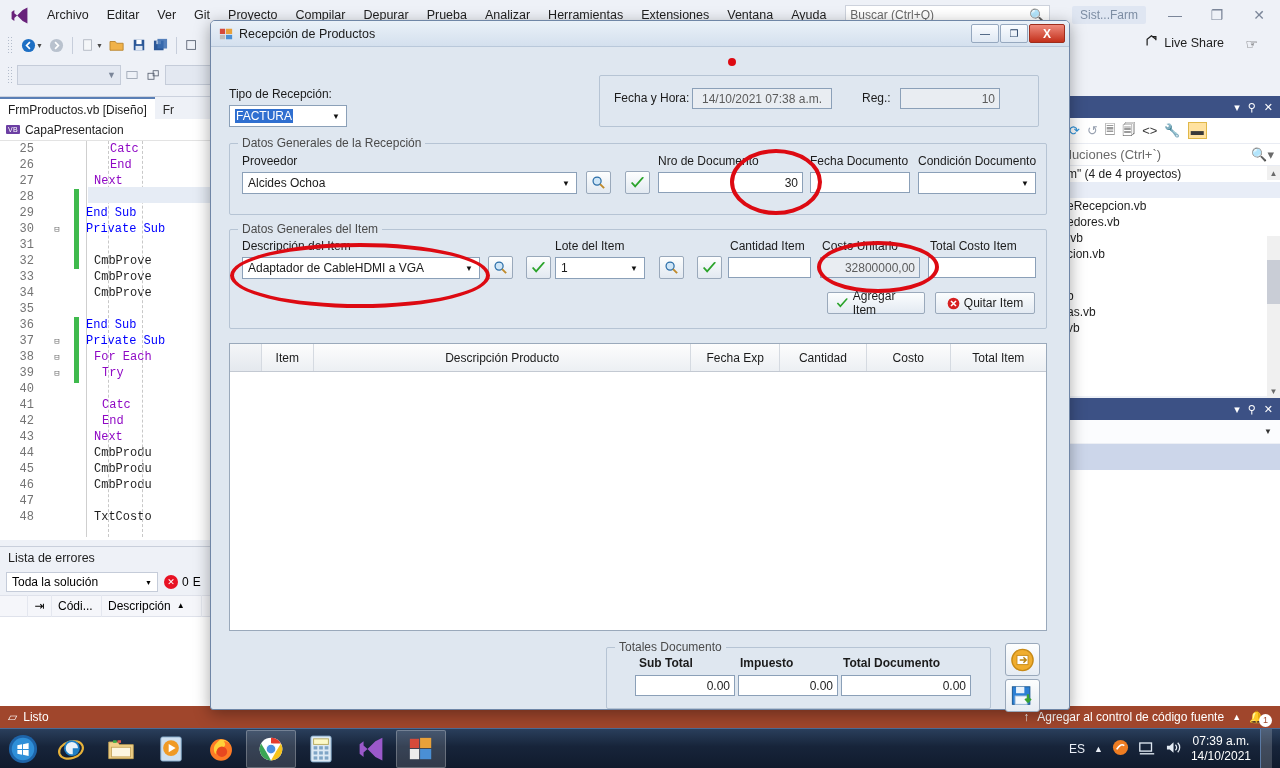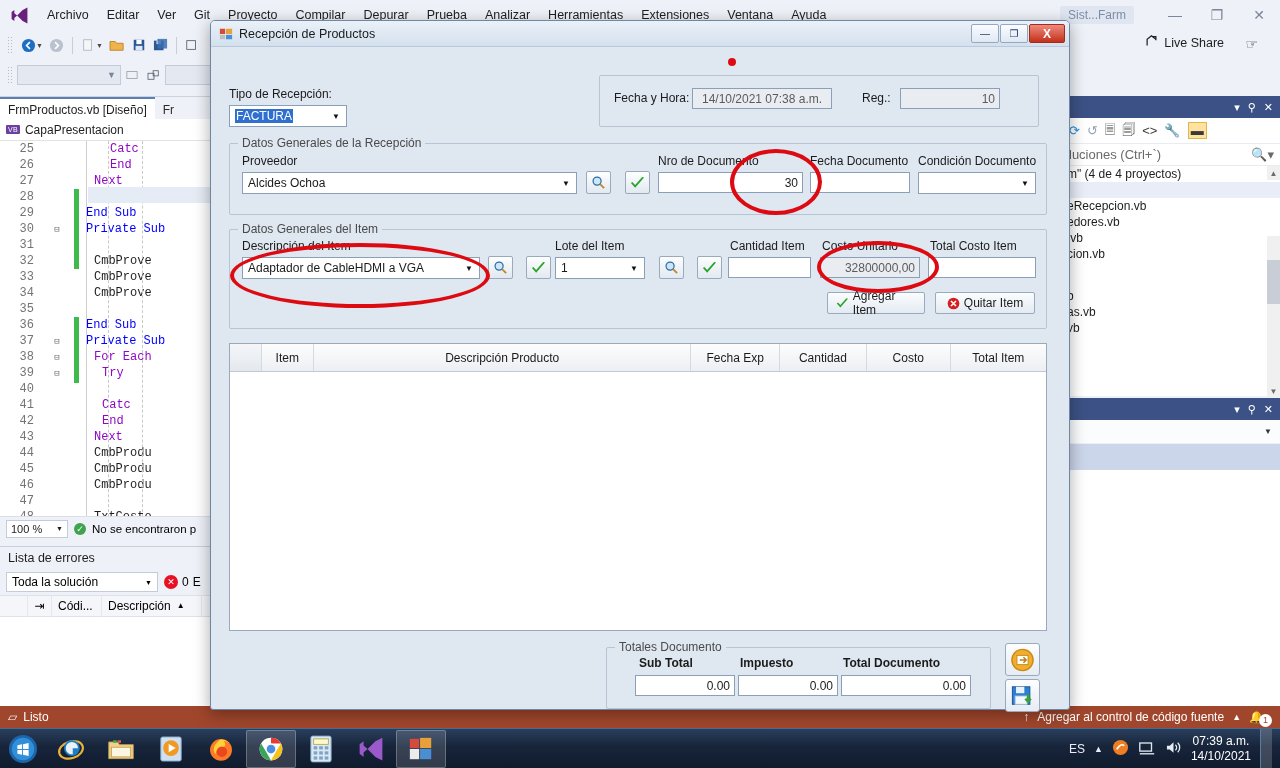--- a/index.html
+++ b/index.html
@@ -36,21 +36,21 @@
     display:flex; align-items:center; padding: 0 4px;
     font-size: 12px; color: #6a6a6a; position: relative;
   }
   .vs-search .q { flex:1; }
   .vs-search .magn { color:#444; font-size: 13px; }
   .vs-winctl {
     position:absolute; right: 0; top: 0; height: 30px; display:flex; align-items:center;
   }
   .vs-proj-badge {
     font-size: 12px; color: #7d8da3; padding: 2px 8px; background: #dfe6f2; border-radius:2px;
-    margin-right: 20px;
+    margin-right: 8px;
   }
   .vs-wbtn { width: 42px; height: 30px; display:flex; align-items:center; justify-content:center;
     color:#7b8699; font-size:14px; }
 
   .vs-toolbar {
     position:absolute; left:0; top:30px; width:1280px; height:30px;
     background:#eef1f7; display:flex; align-items:center; padding-left:4px;
   }
   .grip { width:7px; height:18px; margin: 0 3px;
     background-image: radial-gradient(#b3bccb 35%, transparent 36%);
@@ -271,20 +271,24 @@
       <div class="vs-menu-item">Git</div>
       <div class="vs-menu-item">Proyecto</div>
       <div class="vs-menu-item">Compilar</div>
       <div class="vs-menu-item">Depurar</div>
       <div class="vs-menu-item">Prueba</div>
       <div class="vs-menu-item">Analizar</div>
       <div class="vs-menu-item">Herramientas</div>
       <div class="vs-menu-item">Extensiones</div>
       <div class="vs-menu-item">Ventana</div>
       <div class="vs-menu-item">Ayuda</div>
+      <div class="vs-search">
+        <span class="q">Buscar (Ctrl+Q)</span>
+        <span class="magn">🔍</span>
+      </div>
       <div class="vs-winctl">
         <div class="vs-proj-badge">Sist...Farm</div>
         <div class="vs-wbtn">—</div>
         <div class="vs-wbtn">❐</div>
         <div class="vs-wbtn">✕</div>
       </div>
     </div>
 
     <div class="vs-toolbar">
       <div class="grip"></div>
@@ -520,28 +524,20 @@
               <span class="fold"></span>
               <span class="code-txt id" style="margin-left: 0px;"></span>
             </div>
             <div class="code-row">
               <span class="ln">48</span>
               <span class="glyph-col"></span>
               <span class="fold"></span>
               <span class="code-txt id" style="margin-left: 30px;">TxtCosto</span>
             </div>
           </div>
-      </div>
-      <div class="ed-status">
-        <div class="zoom-combo">
-          <span>100 %</span>
-          <span style="font-size:7px">▼</span>
-        </div>
-        <div class="ok-dot">✓</div>
-        <span style="font-size:11.5px">No se encontraron p</span>
       </div>
     </div>
 
     <div class="errpanel">
       <div class="errpanel-title">Lista de errores</div>
       <div class="errpanel-tb">
         <div class="err-combo">
           <span>Toda la solución</span>
           <span style="font-size:7px">▼</span>
         </div>

